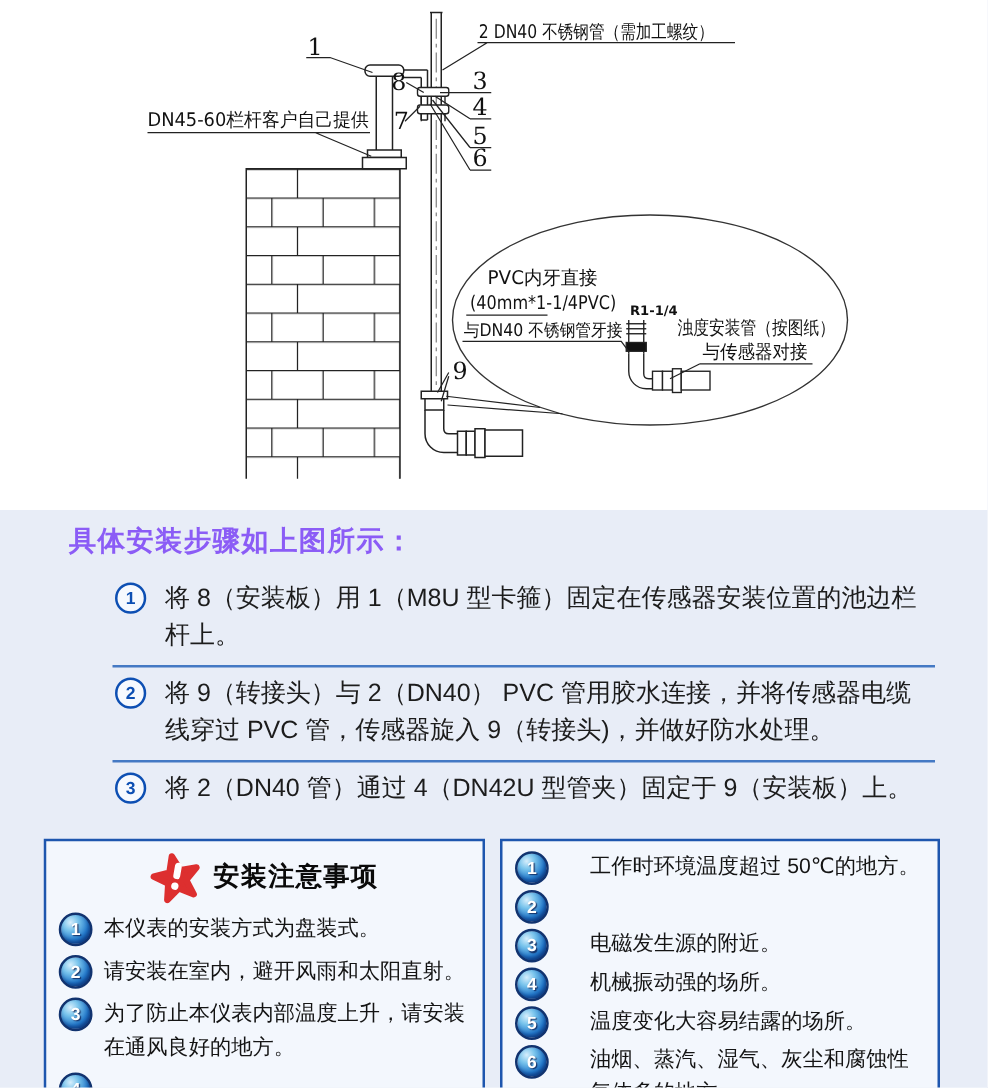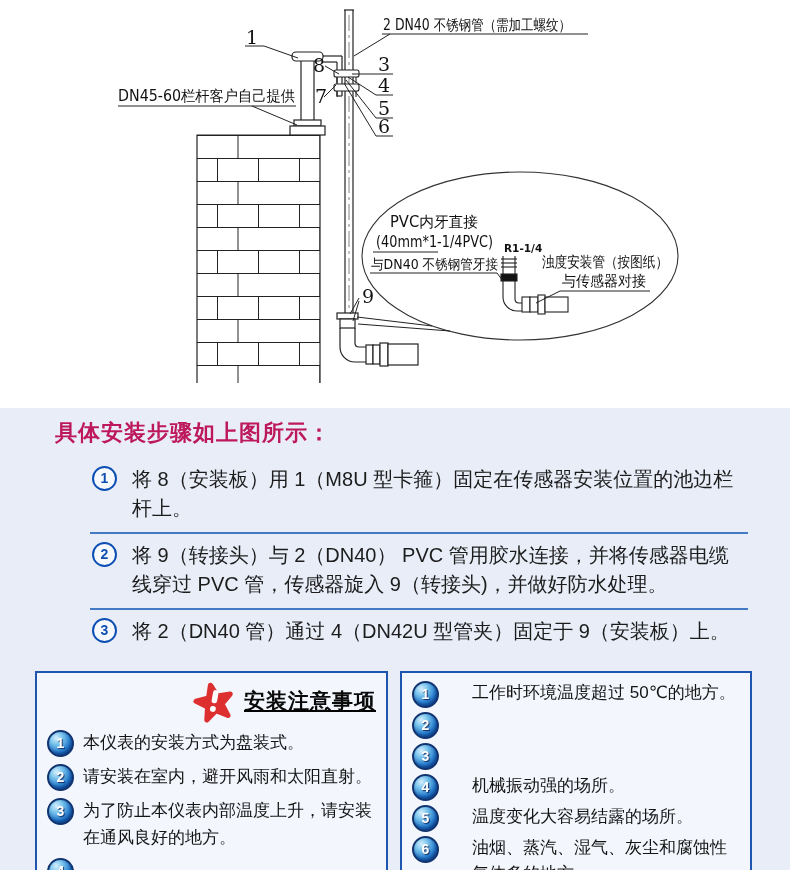--- a/index.html
+++ b/index.html
@@ -15,21 +15,21 @@
   .diagram-wrap{width:790px;height:408px;background:#ffffff;flex:0 0 auto;}
   .diagram-wrap svg{display:block;}
   .cad-num{font-family:"DejaVu Serif","Liberation Serif",serif;font-size:19px;fill:#111;}
   .cad-label{font-family:"DejaVu Sans","Liberation Sans",sans-serif;fill:#111;}
 
   
   .content{
     flex:1 1 auto;background:#e8edf7;padding-top:10px;
   }
   .steps-heading{
-    margin:0 0 4px 55px;font-size:22px;font-weight:bold;color:#be185d;letter-spacing:1px;
+    margin:0 0 4px 55px;font-size:22px;font-weight:bold;color:#8b5cf6;letter-spacing:1px;
   }
   .steps{width:658px;margin:10px 40px 0 90px;}
   .step-row{
     display:flex;align-items:flex-start;padding:7px 0 9px 0;
   }
   .step-row.sep{border-bottom:2px solid #4479c4;}
   .step-circle{
     flex:0 0 auto;width:21px;height:21px;margin:1px 15px 0 2px;
     border:2.5px solid #0d4fb3;border-radius:50%;
     color:#0d4fb3;font-weight:bold;font-size:14px;line-height:21px;text-align:center;
@@ -38,23 +38,22 @@
   .step-text{margin:0;font-size:20px;line-height:1.45;color:#1c1c1c;}
 
   .boxes{display:flex;gap:12px;margin:16px 38px 0 35px;align-items:flex-start;}
   .warnbox{
     box-sizing:border-box;border:2px solid #1e56ae;background:#f3f7fd;
     height:247px;padding:4px 10px 0 8px;
   }
   .warnbox.left{width:353px;}
   .warnbox.right{width:352px;}
   .boxtitle{
-    display:flex;align-items:center;justify-content:flex-end;gap:8px;
+    display:flex;align-items:center;justify-content:center;gap:8px;
     margin:2px 0 4px 0;
-    text-decoration:underline;
   }
   .boxtitle .ttl{font-size:21px;font-weight:bold;color:#0a0a0a;letter-spacing:1px;}
   .warn-item{display:flex;align-items:flex-start;margin:6px 0;}
   .warnbox.right .warn-item{margin:3px 0;}
   .badge{
     flex:0 0 auto;width:23px;height:23px;margin:1px 9px 0 2px;border-radius:50%;
     background:radial-gradient(circle at 32% 26%, #d6eefc 0%, #79c4ec 28%, #2379cb 62%, #0a3f8e 100%);
     border:2px solid #11336f;
     color:#ffffff;font-weight:bold;font-size:14px;line-height:23px;text-align:center;
     text-shadow:1px 1px 1px rgba(0,10,60,.75);
@@ -233,20 +232,21 @@
       <div class="warnbox right">
         <div class="warn-item">
           <span class="badge">1</span>
           <p class="warn-text">工作时环境温度超过 50℃的地方。</p>
         </div>
         <div class="warn-item">
           <span class="badge">2</span>
         </div>
         <div class="warn-item">
           <span class="badge">3</span>
+          <p class="warn-text">电磁发生源的附近。</p>
         </div>
         <div class="warn-item">
           <span class="badge">4</span>
           <p class="warn-text">机械振动强的场所。</p>
         </div>
         <div class="warn-item">
           <span class="badge">5</span>
           <p class="warn-text">温度变化大容易结露的场所。</p>
         </div>
         <div class="warn-item">

